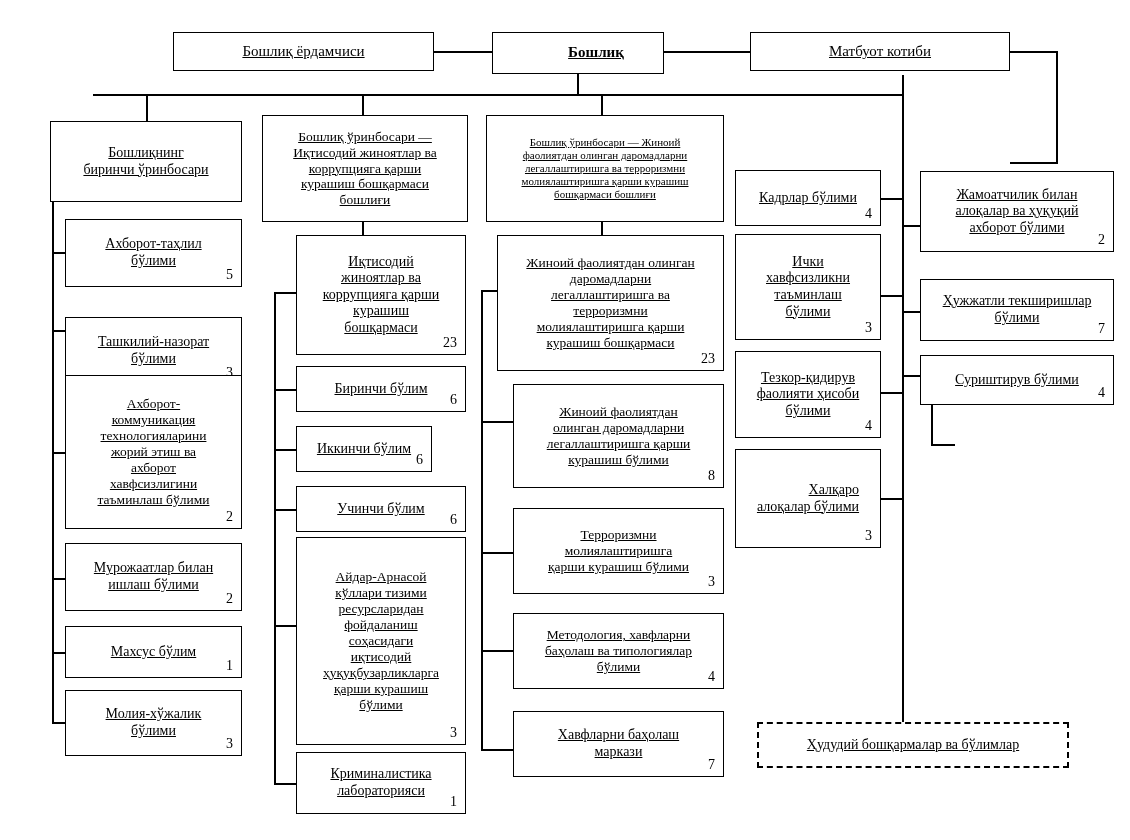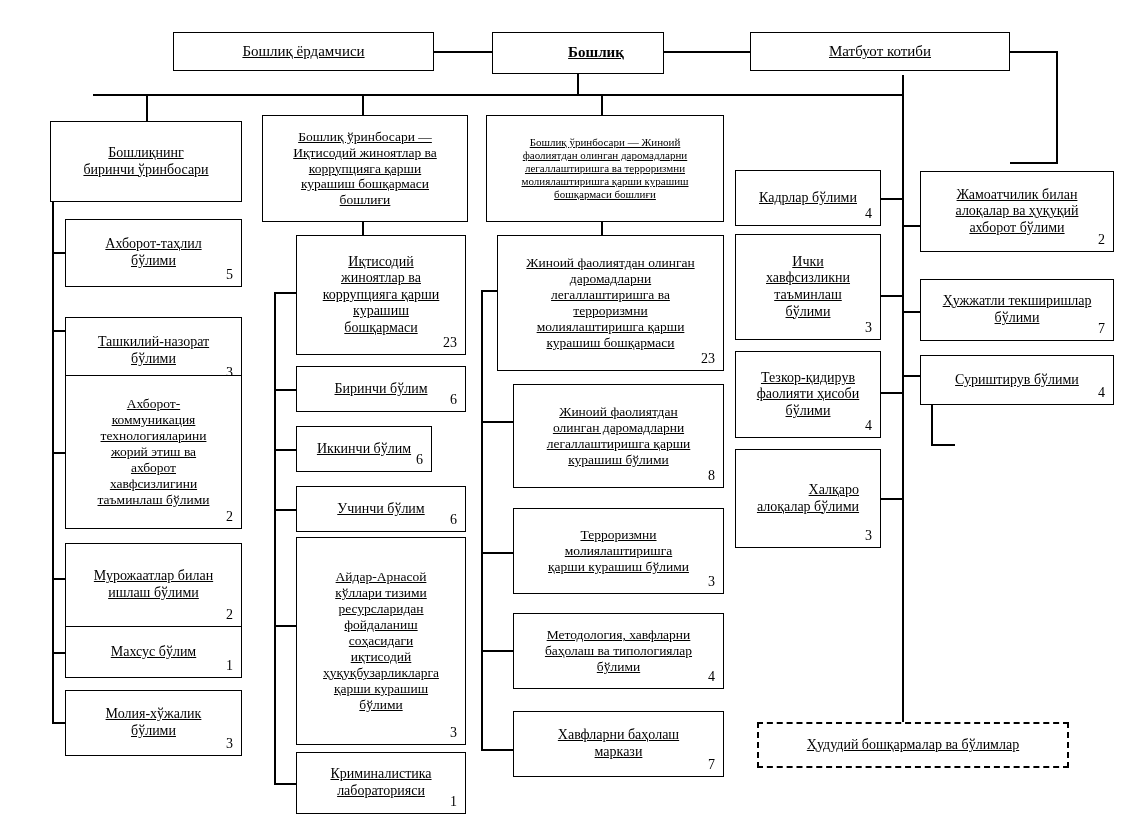--- a/index.html
+++ b/index.html
@@ -123,21 +123,21 @@
   <div class="box" style="left:65px;top:297px;width:177px;height:68px;font-size:14px;margin-top:20px;">
     <span class="txt">Ташкилий-назорат<br>бўлими</span>
     <span class="cnt">3</span>
   </div>
 
   <div class="box" style="left:65px;top:375px;width:177px;height:154px;font-size:13.5px;">
     <span class="txt">Ахборот-<br>коммуникация<br>технологияларини<br>жорий этиш ва<br>ахборот<br>хавфсизлигини<br>таъминлаш бўлими</span>
     <span class="cnt">2</span>
   </div>
 
-  <div class="box" style="left:65px;top:543px;width:177px;height:84px;font-size:14px;">
+  <div class="box" style="left:65px;top:543px;width:177px;height:68px;font-size:14px;">
     <span class="txt">Мурожаатлар билан<br>ишлаш бўлими</span>
     <span class="cnt">2</span>
   </div>
 
   <div class="box" style="left:65px;top:626px;width:177px;height:52px;font-size:14px;">
     <span class="txt">Махсус бўлим</span>
     <span class="cnt">1</span>
   </div>
 
   <div class="box" style="left:65px;top:690px;width:177px;height:66px;font-size:14px;">

